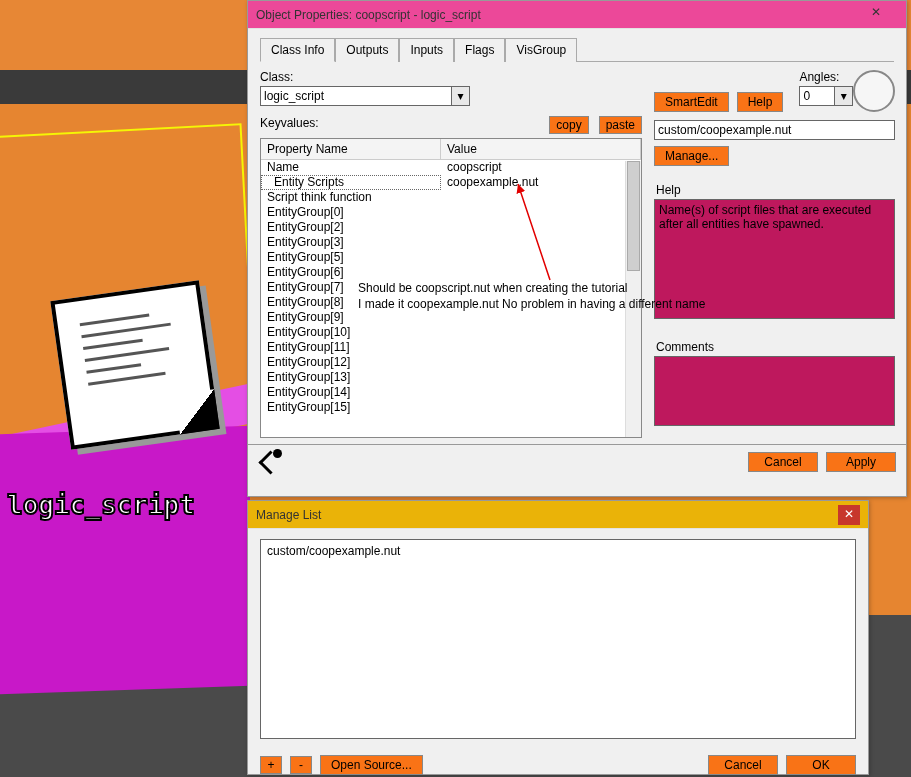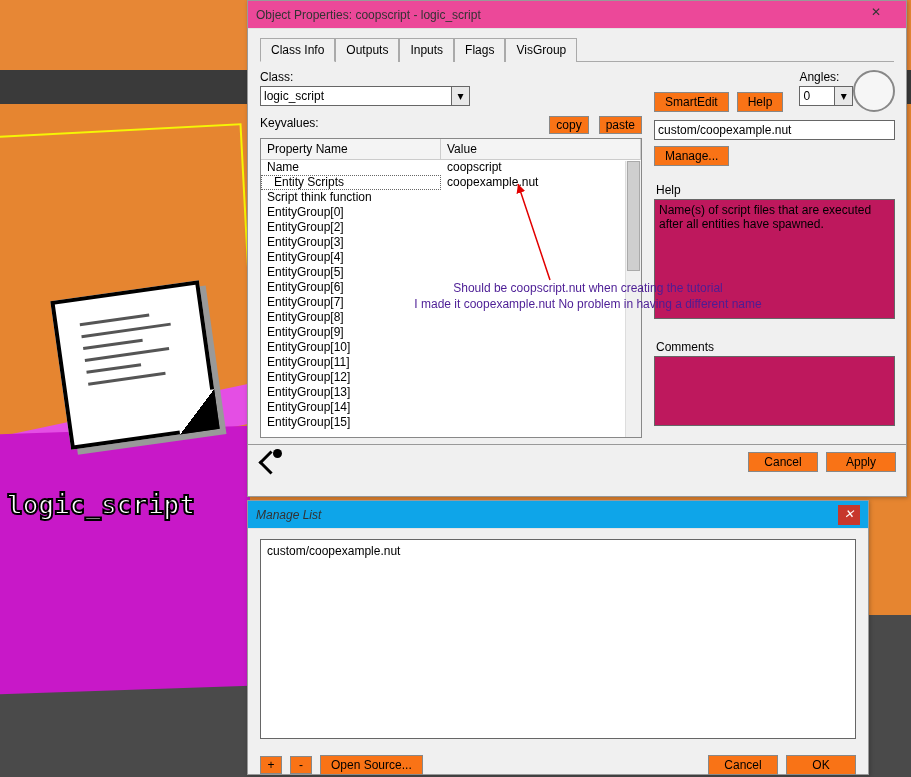--- a/index.html
+++ b/index.html
@@ -84,30 +84,30 @@
 
   .footer-bar { height:34px; border-top:1px solid #999; display:flex; align-items:center; padding:0 10px;
                 gap:8px; background:#f0f0f0; }
   .footer-bar .spacer { flex:1; }
   .pick-icon { width:22px; height:22px; display:inline-block; position:relative; }
   .pick-icon:before { content:""; position:absolute; width:14px; height:14px; border-left:3px solid #000;
                       border-bottom:3px solid #000; transform:rotate(45deg); top:3px; left:4px; }
   .pick-icon:after  { content:""; position:absolute; right:-2px; top:-2px; width:9px; height:9px;
                       background:#000; border-radius:50%; }
 
-  .annot { position:absolute; color:#4c1d95; font-size:13px; line-height:16px; pointer-events:none;text-align:center; }
+  .annot { position:absolute; color:#000000; font-size:13px; line-height:16px; pointer-events:none; }
   .arrow-svg { position:absolute; pointer-events:none; }
 
   .modal2 .close-red { margin-left:auto; width:22px; height:20px; background:#c7372c; color:#fff;
                        text-align:center; line-height:18px; }
   .modal2 .body { padding:10px 12px; }
   .modal2 .list { height:200px; border:1px solid #666; background:#fff; padding:4px 6px; color:#000; }
   .modal2 .footer { display:flex; gap:8px; padding:6px 12px 12px 12px; align-items:center; }
   .modal2 .footer .spacer { flex:1; }
-  .modal2 .titlebar { background:#0ea5e9;font-style:italic; }
+  .modal2 .titlebar { background:#eab308; }
 </style>
 </head>
 <body>
 
 <div class="bg-orange-top"></div>
 <div class="bg-gray-bar"></div>
 <div class="bg-orange-bot"></div>
 <div class="bg-gray-bot"></div>
 <div class="wire" style="left:-20px; top:130px; width:270px; height:320px; transform:rotate(-3deg)"></div>
 
@@ -181,24 +181,20 @@
             <div class="prop-row">
               <div class="col-name">EntityGroup[0]</div>
               <div class="col-value"></div>
             </div>
             <div class="prop-row">
               <div class="col-name">EntityGroup[2]</div>
               <div class="col-value"></div>
             </div>
             <div class="prop-row">
               <div class="col-name">EntityGroup[3]</div>
-              <div class="col-value"></div>
-            </div>
-            <div class="prop-row">
-              <div class="col-name">EntityGroup[4]</div>
               <div class="col-value"></div>
             </div>
             <div class="prop-row">
               <div class="col-name">EntityGroup[5]</div>
               <div class="col-value"></div>
             </div>
             <div class="prop-row">
               <div class="col-name">EntityGroup[6]</div>
               <div class="col-value"></div>
             </div>

